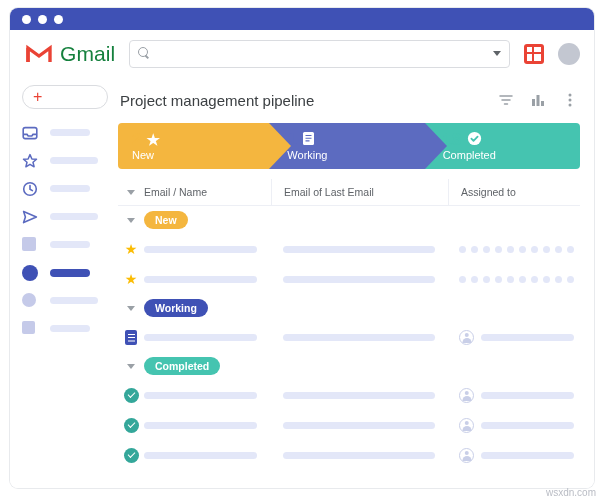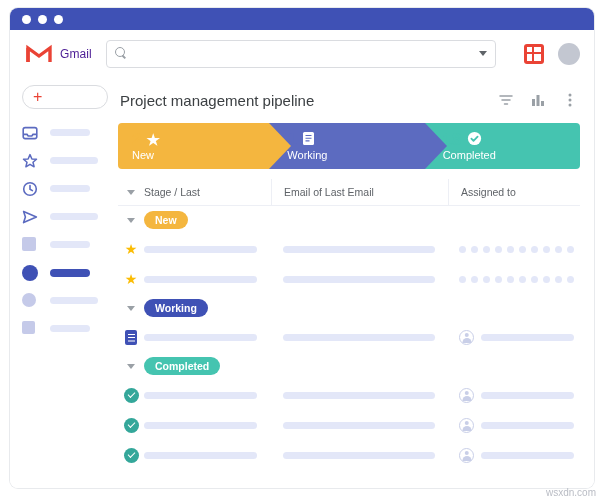--- a/index.html
+++ b/index.html
@@ -53,22 +53,22 @@
     display: flex;
     align-items: center;
     gap: 8px;
   }
   .mlogo {
     width: 26px;
     height: 19px;
     position: relative;
   }
   .gmail-text {
-    font-size: 12px;
-    color: #4c1d95;
+    font-size: 21px;
+    color: #15803d;
     letter-spacing: 0.1px;
   }
   .searchbar {
     flex: 1;
     height: 26px;
     border: 1px solid #dadce0;
     border-radius: 4px;
     display: flex;
     align-items: center;
     padding: 0 8px;
@@ -569,21 +569,21 @@
             </span>
           </span>
           <span class="stage-lbl" style="color:#fff">Completed</span>
         </div>
       </div>
 
       <div class="thead">
         <span class="col-caret">
             <span class="tri"></span>
           </span>
-        <span class="col1">Stage / Last</span>
+        <span class="col1">Email / Name</span>
         <span class="vsep"></span>
         <span class="col2" style="padding-left:12px;box-sizing:border-box">Email of Last Email</span>
         <span class="vsep"></span>
         <span class="col3" style="padding-left:12px;box-sizing:border-box">Assigned to</span>
       </div>
 
       <div class="grp-row">
         <span class="col-caret">
             <span class="tri"></span>
           </span>

